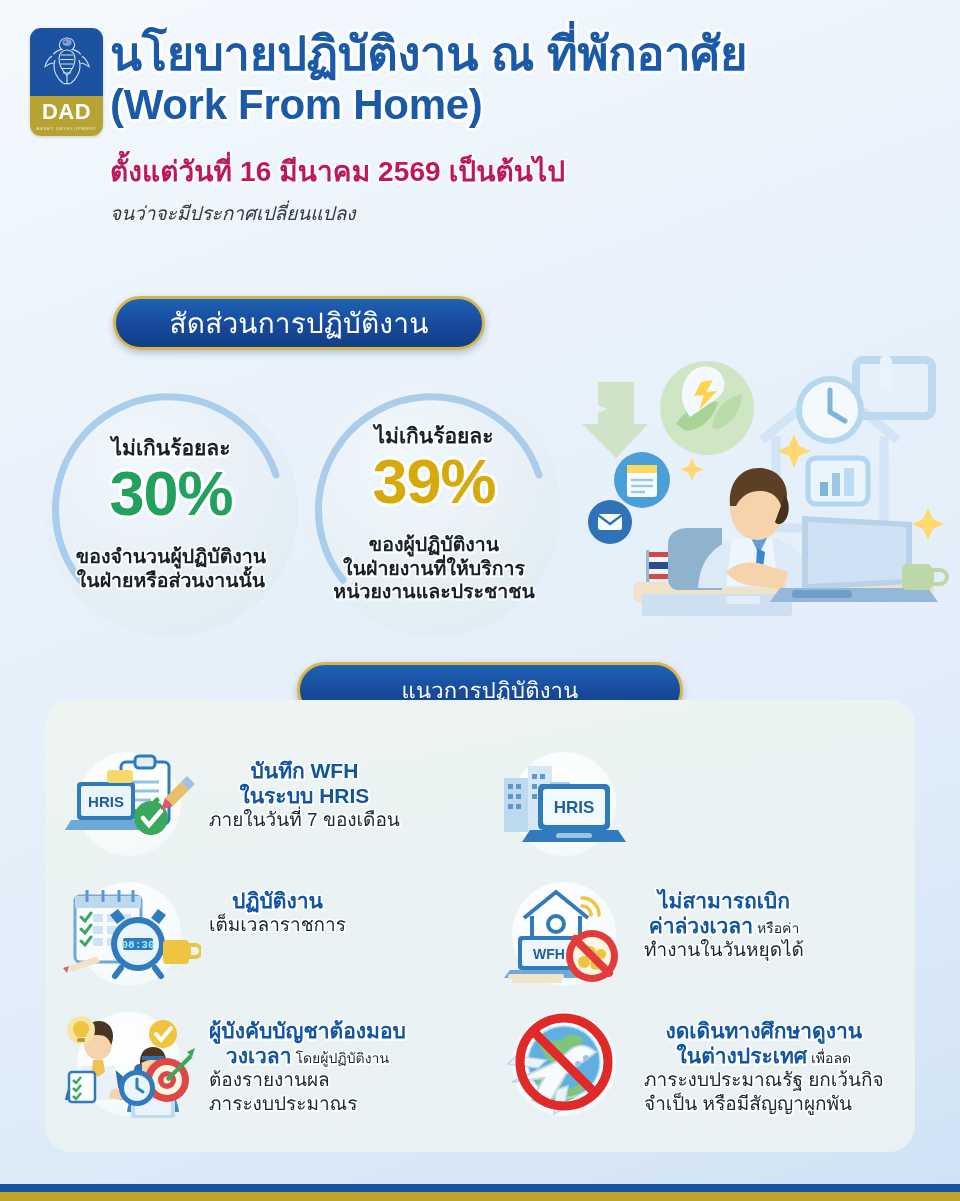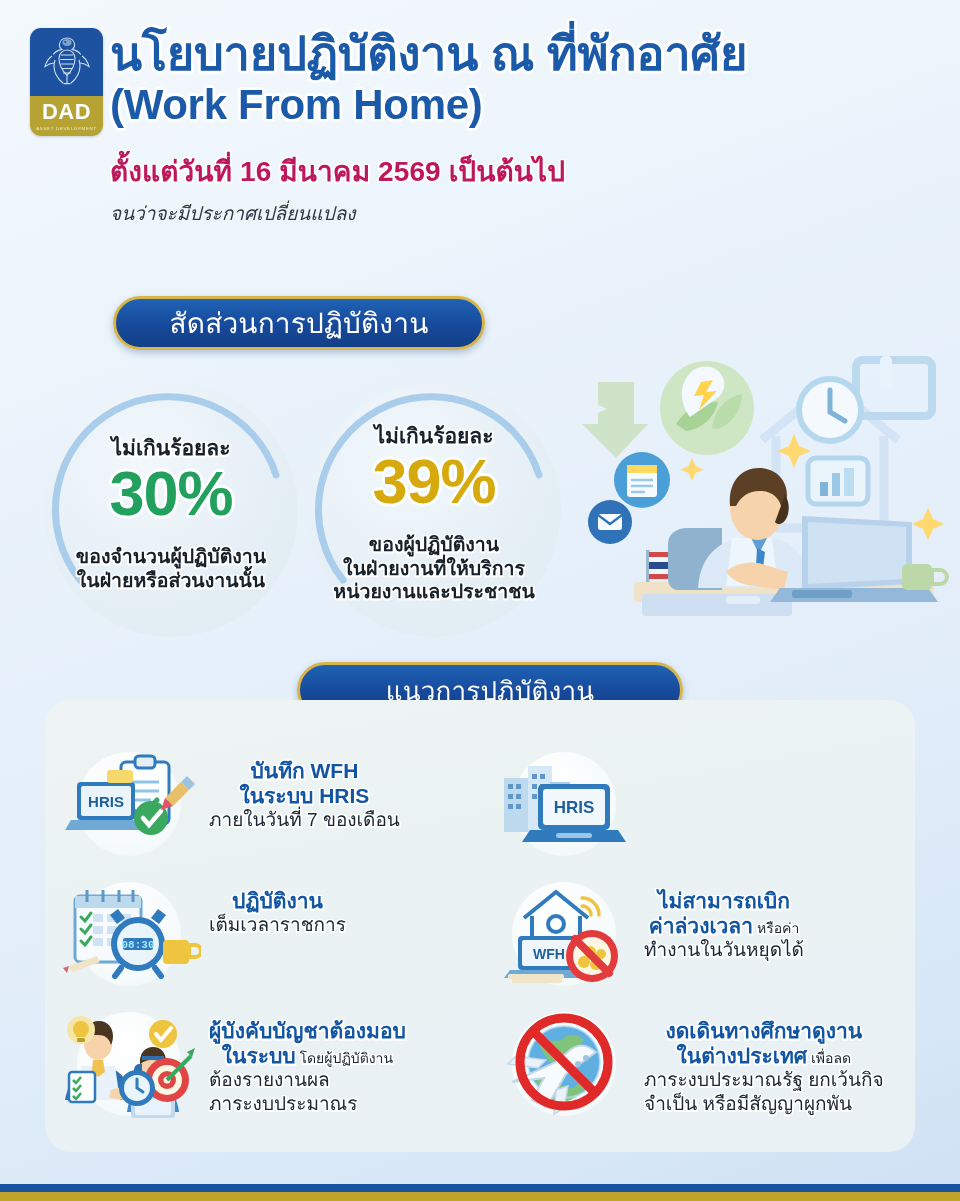--- a/index.html
+++ b/index.html
@@ -38,21 +38,21 @@
   #date-main { margin-top:22px; color:#be185d; font-weight:bold; font-size:28px; letter-spacing:.1px; }
   #date-sub  { margin-top:5px; color:#2f3a46; font-size:19px; font-style:italic; }
 
   
   .pill { position:absolute; border-radius:40px; background:linear-gradient(180deg,#1f62b4 0%,#17499a 55%,#123f87 100%);
           border:3px solid #d8b54a; display:flex; align-items:center; justify-content:center;
           box-shadow:0 3px 7px rgba(20,60,120,.28); }
   .pill span { color:#fff; font-weight:normal; font-size:28px; letter-spacing:.2px; }
   #pill-ratio { left:113px; top:296px; width:372px; height:54px; }
   #pill-guide { left:297px; top:662px; width:386px; height:56px; }
-  #pill-guide span { font-size:26px; }
+  #pill-guide span { font-size:22px; }
 
   
   .pc { position:absolute; width:254px; height:254px; }
   .pc .disc { position:absolute; inset:0; border-radius:50%;
               background:radial-gradient(circle at 38% 30%, #f2f8fc 0%, #e8f1f7 45%, #e2edf4 72%, #dfeaf2 100%); }
   .pc svg { position:absolute; inset:0; }
   .pc .body { position:absolute; inset:0; display:flex; flex-direction:column;
               align-items:center; justify-content:center; padding-top:8px; }
   .pc .lead { font-size:21px; font-weight:bold; color:#18202b; line-height:1.1; }
   .pc .big  { font-size:63px; font-weight:bold; line-height:1; margin:3px 0 20px; letter-spacing:-1px; }
@@ -446,21 +446,21 @@
         </g>
         <g>
           <circle cx="78" cy="80" r="18" fill="#2f7bbd"></circle>
           <circle cx="78" cy="80" r="13" fill="#eaf4fb"></circle>
           <path d="M78 71v9l6 4" stroke="#2f7bbd" stroke-width="3" fill="none" stroke-linecap="round"></path>
         </g>
       </svg>
     </div>
     <div class="g-txt">
       <span class="b stroke-s">ผู้บังคับบัญชาต้องมอบ</span>
-      <span class="b stroke-s"><span>ในระบบ</span><span class="inline-n"> โดยผู้ปฏิบัติงาน</span></span>
+      <span class="b stroke-s"><span>วงเวลา</span><span class="inline-n"> โดยผู้ปฏิบัติงาน</span></span>
       <span class="n stroke-s">ต้องรายงานผล</span>
       <span class="n stroke-s">ภาระงบประมาณร</span>
     </div>
   </div>
 
   <div class="g-item">
     <div class="g-art">
       <div class="artcircle"></div>
       <svg width="142" height="112" viewBox="0 0 142 112" style="position:absolute;left:0;top:0">
         <g>

